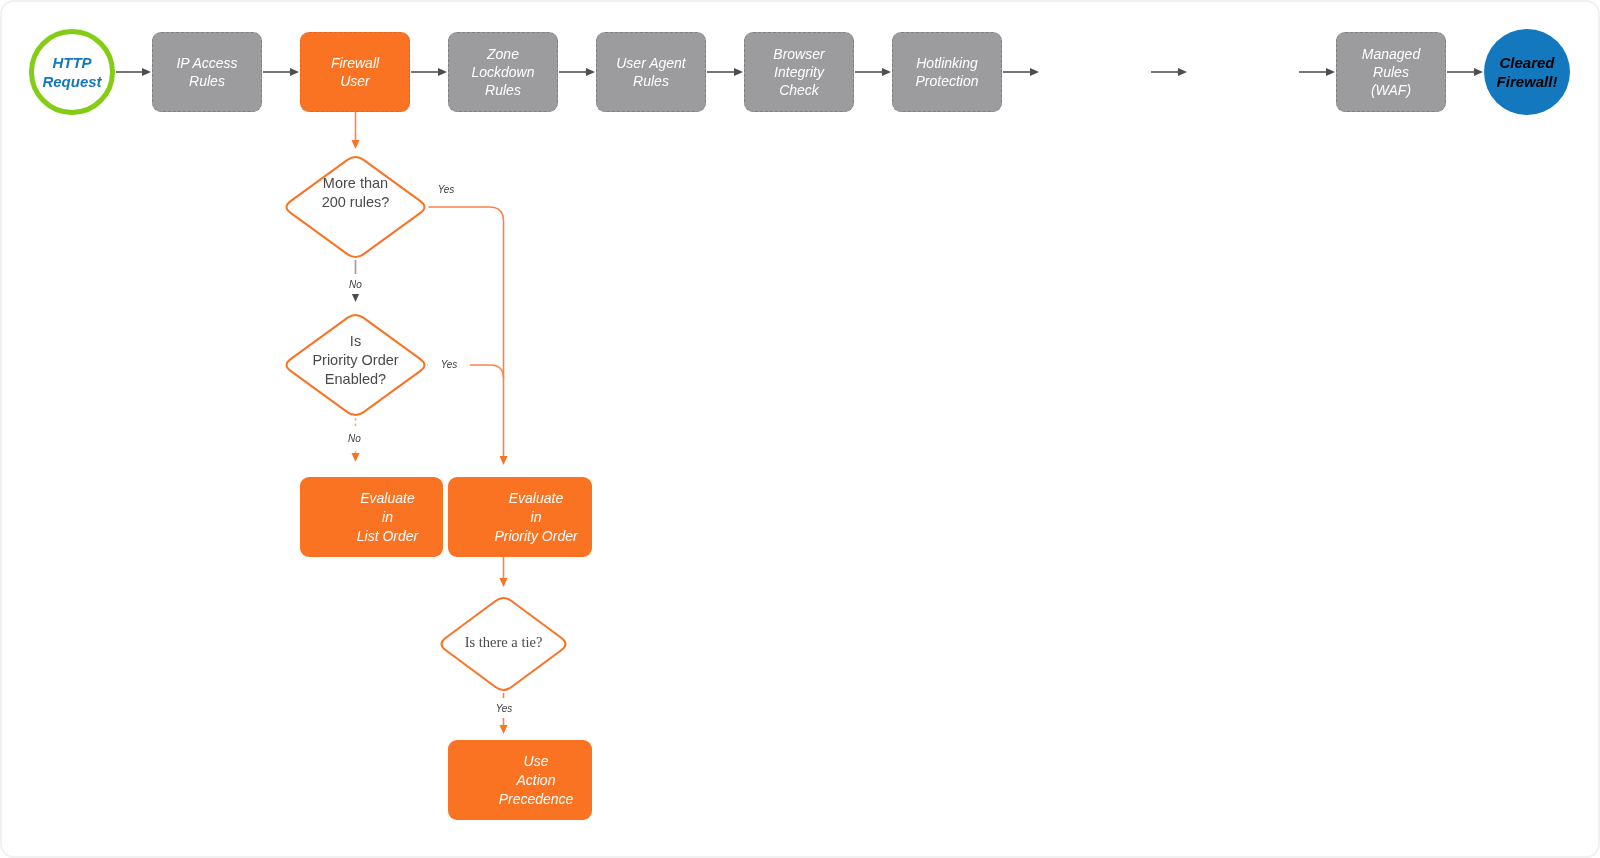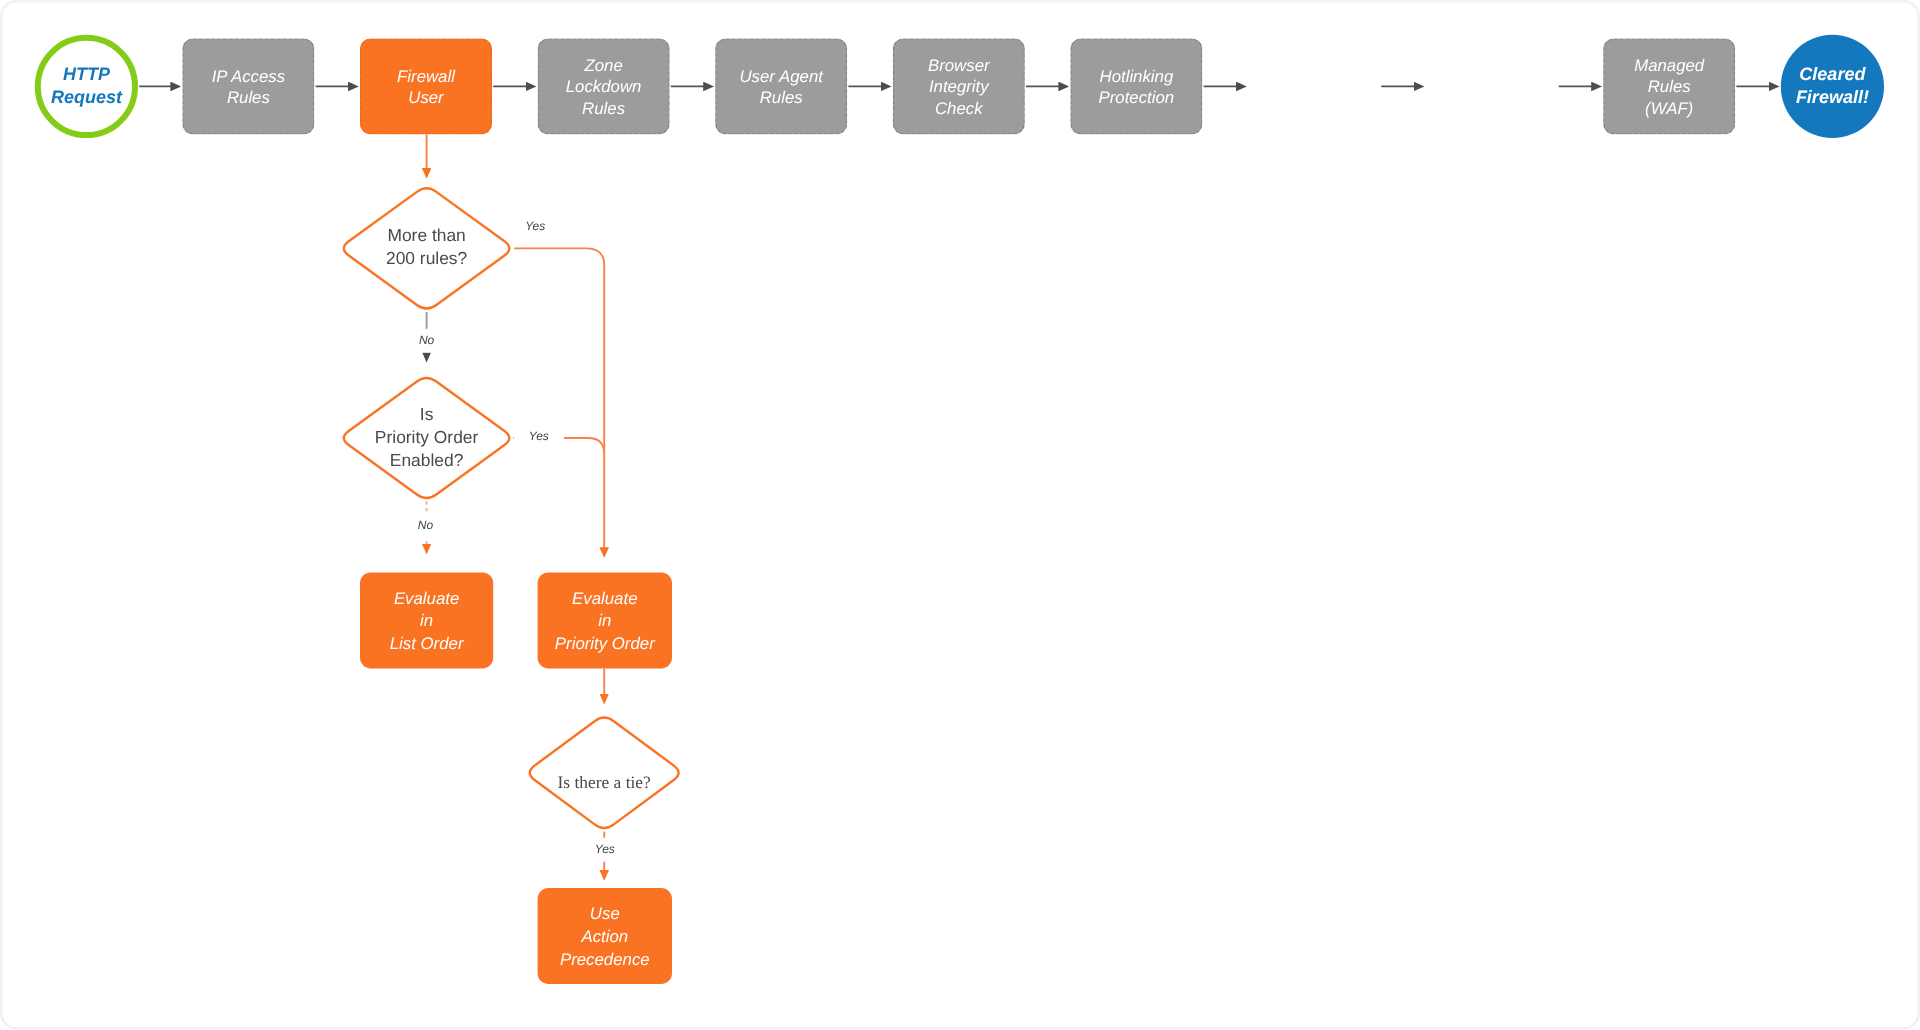--- a/index.html
+++ b/index.html
@@ -16,28 +16,28 @@
     display:flex;align-items:center;justify-content:center;
     color:#fff;font-style:italic;font-size:14px;line-height:18px;box-sizing:border-box;
   }
   .step.hl{background:#F97323;border-color:rgba(0,0,0,0.10);}
   .circle{
     position:absolute;width:86px;height:86px;border-radius:50%;
     display:flex;align-items:center;justify-content:center;
     font-style:italic;font-weight:bold;font-size:15px;line-height:19px;box-sizing:border-box;
   }
   .circle.start{left:29px;top:29px;background:#fff;border:5px solid #84cc16;color:#1478BE;}
-  .circle.end{left:1484px;top:29px;background:#1478BE;color:#ffffff;}
+  .circle.end{left:1484px;top:29px;background:#1478BE;color:#000000;}
   .action{
     position:absolute;width:112px;height:80px;border-radius:9px;background:#F97323;
     display:flex;align-items:center;justify-content:center;
-    color:#fff;font-style:italic;font-size:14px;line-height:19px;
+    color:#fff;font-style:italic;font-size:14px;line-height:19px;padding-left:32px;
   }
   .dlabel{
-    position:absolute;display:flex;align-items:center;justify-content:center;
+    position:absolute;display:flex;align-items:flex-start;justify-content:center;
     color:#4a4a4a;font-size:14.5px;line-height:19px;text-align:center;
   }
   .elabel{
     position:absolute;display:flex;align-items:center;justify-content:center;
     background:#fff;color:#3f3f3f;font-style:italic;font-size:10px;height:20px;
   }
 </style>
 </head>
 <body>
 

